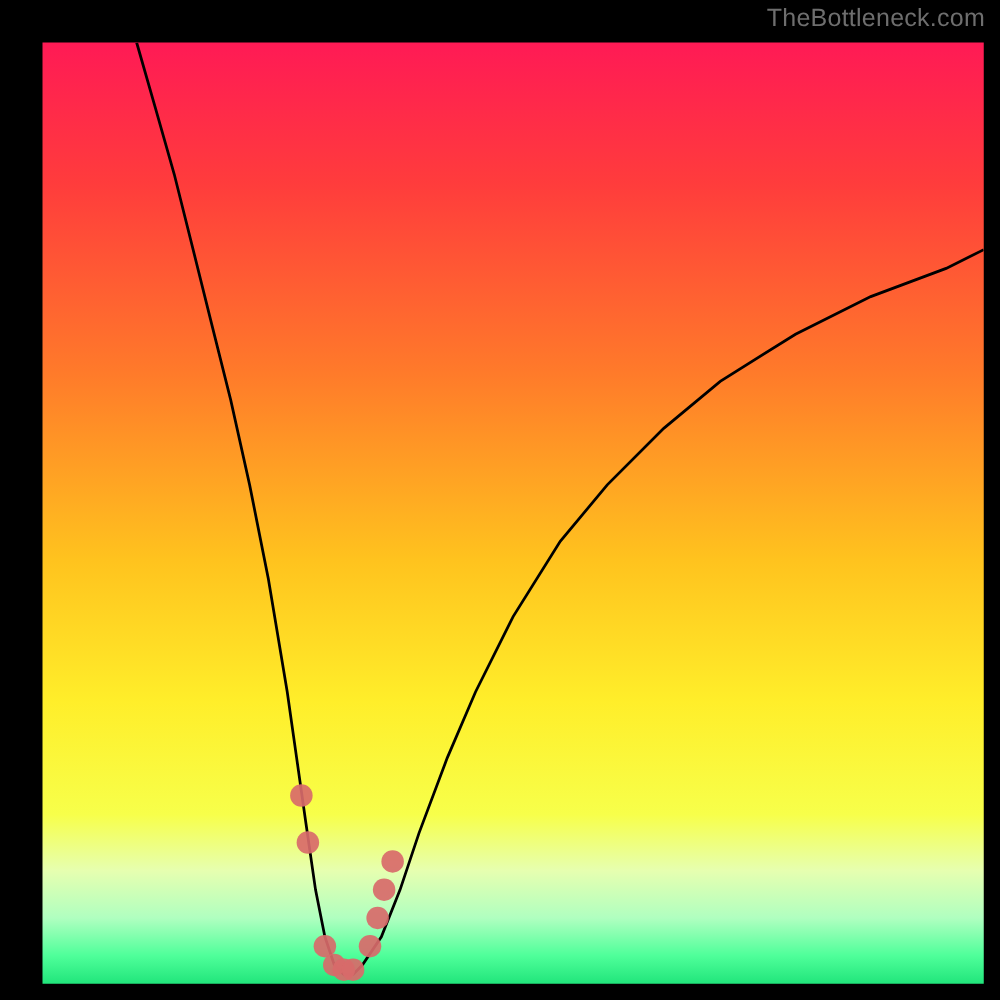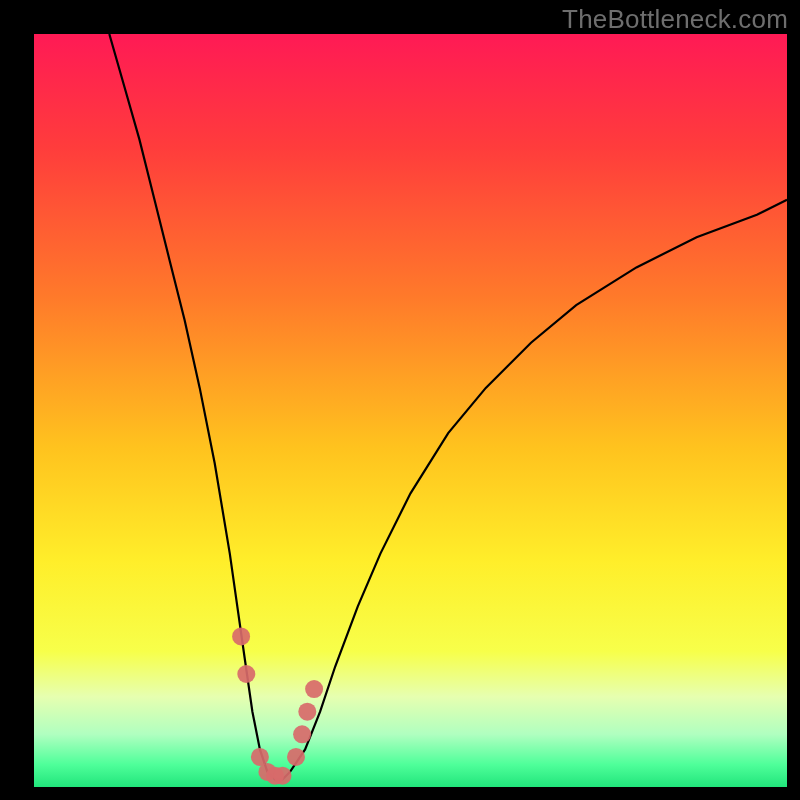--- a/index.html
+++ b/index.html
@@ -27,21 +27,21 @@
     width: 753px;
     height: 753px;
     overflow: hidden;
     
   }
   .watermark {
     position: absolute;
     top: 4px;
     right: 12px;
     color: #6e6e6e;
-    font-size: 26px;
+    font-size: 20px;
     letter-spacing: 0.2px;
     font-weight: 500;
   }
   svg.curve {
     position: absolute;
     left: 0;
     top: 0;
     width: 100%;
     height: 100%;
   }

